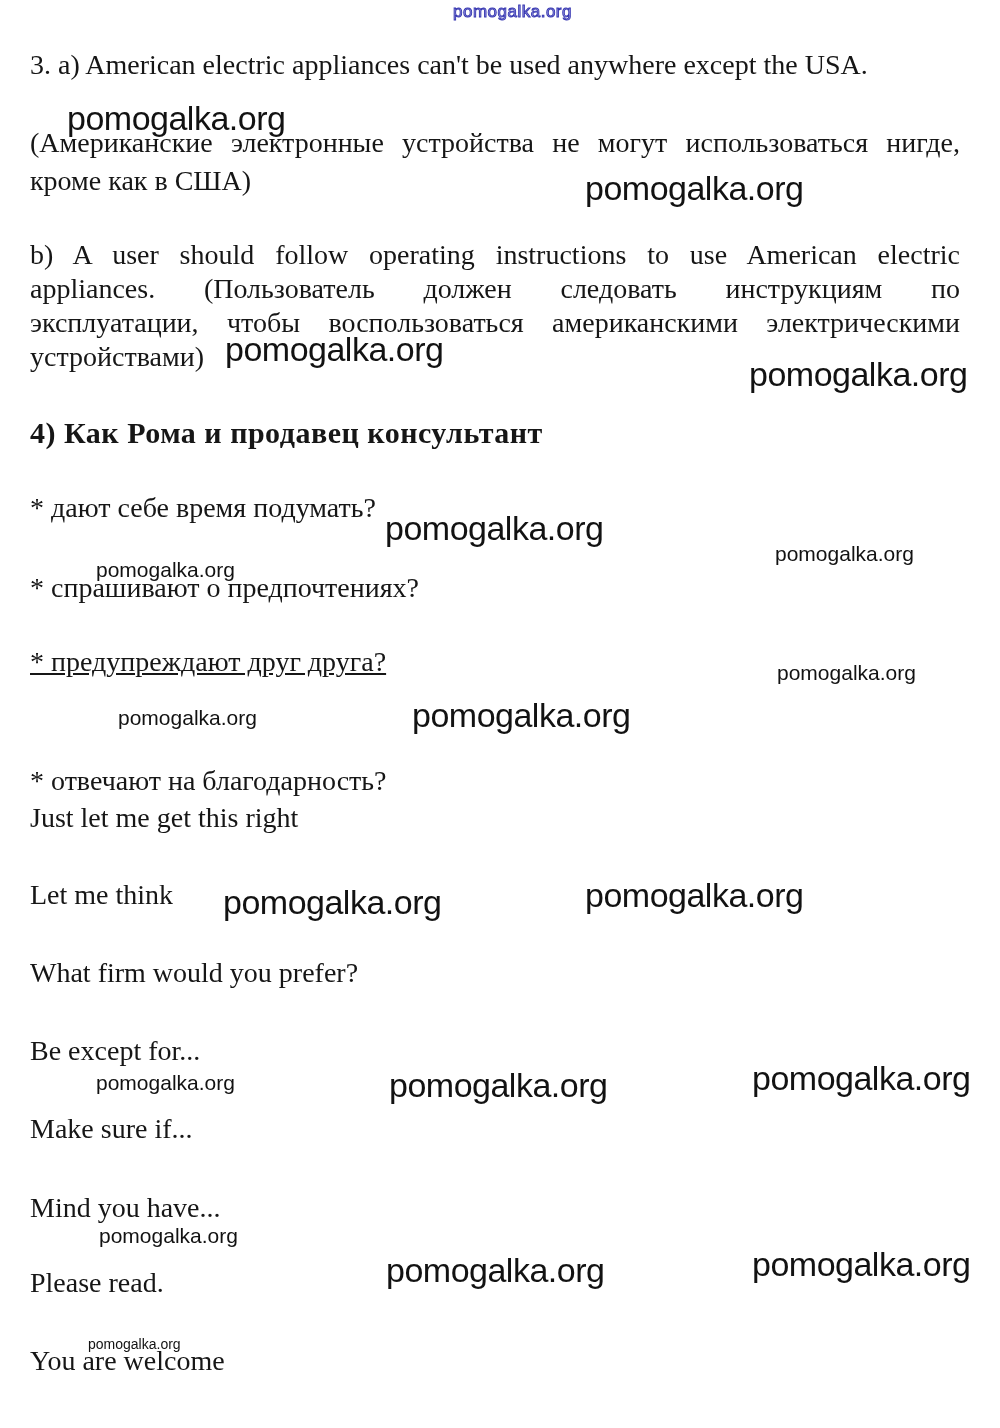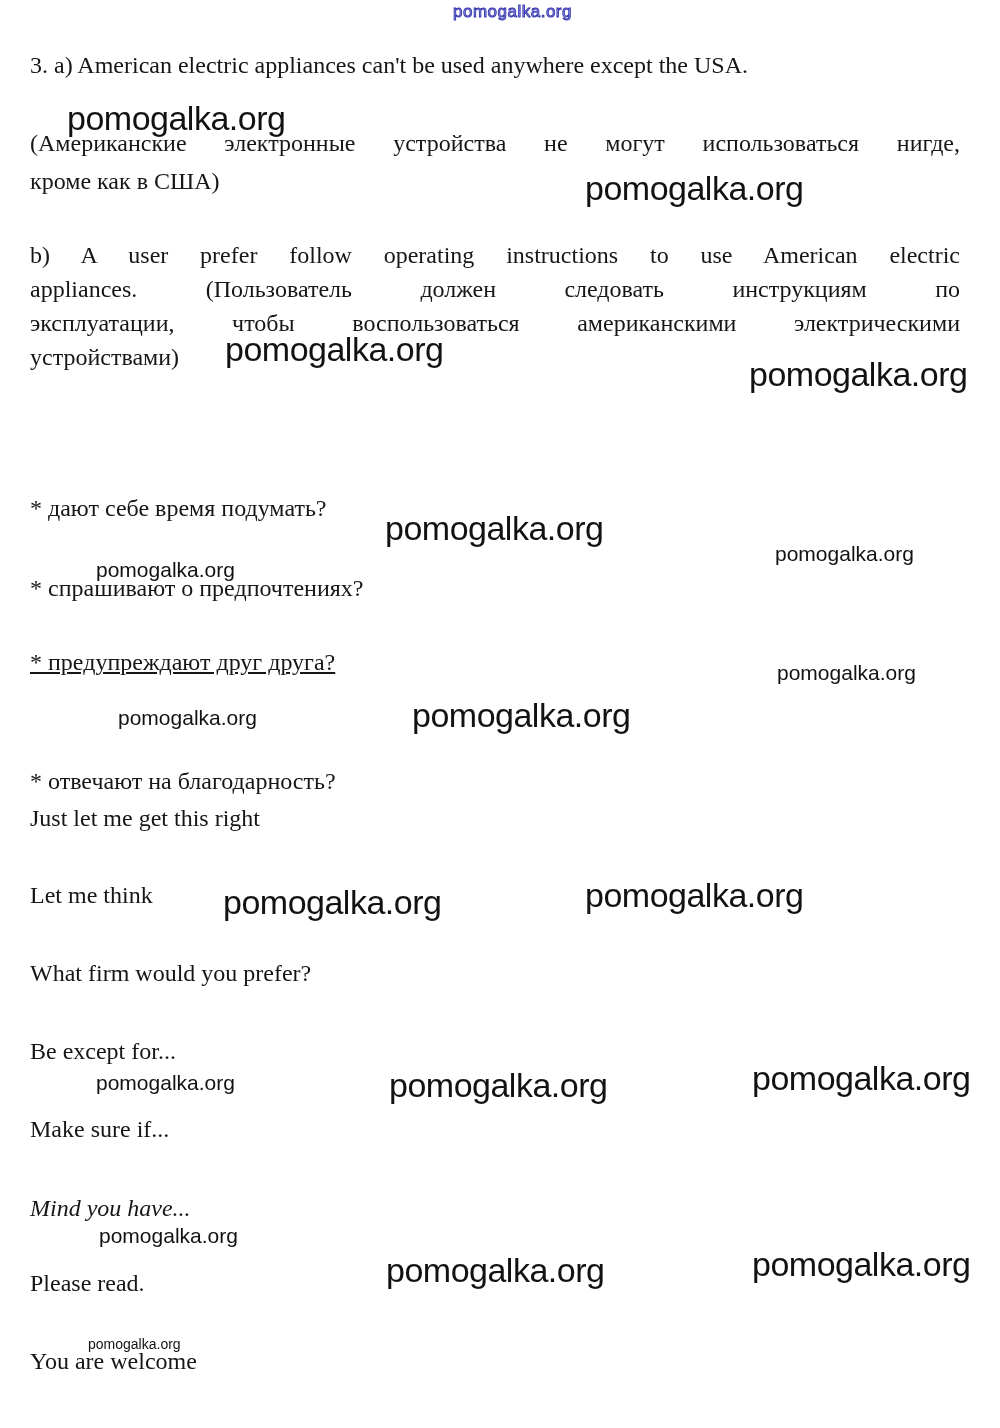--- a/index.html
+++ b/index.html
@@ -12,21 +12,21 @@
     width: 1000px;
     height: 1428px;
     background: #ffffff;
     overflow: hidden;
   }
   
   .tl {
     position: absolute;
     left: 30px;
     font-family: "Liberation Serif", serif;
-    font-size: 24px;
+    font-size: 28px;
     line-height: 34px;
     color: #161616;
     white-space: nowrap;
   }
   .tl-j {
     white-space: normal;
     width: 930px;
     text-align: justify;
     text-align-last: justify;
   }
@@ -57,37 +57,38 @@
 </style>
 </head>
 <body>
 
 <div class="page">
 
   <div class="tl" style="top:48px;">3. a) American electric appliances can't be used anywhere except the USA.</div>
   <div class="tl tl-j" style="top:126px;">(Американские электронные устройства не могут использоваться нигде,</div>
   <div class="tl" style="top:164px;">кроме как в США)</div>
 
-  <div class="tl tl-j" style="top:238px;">b) A user prefer follow operating instructions to use American electric</div>
+  <div class="tl tl-j" style="top:238px;">b) A user should follow operating instructions to use American electric</div>
   <div class="tl tl-j" style="top:272px;">appliances. (Пользователь должен следовать инструкциям по</div>
   <div class="tl tl-j" style="top:306px;">эксплуатации, чтобы воспользоваться американскими электрическими</div>
   <div class="tl" style="top:340px;">устройствами)</div>
 
+  <div class="tl heading" style="top:416px;">4) Как Рома и продавец консультант</div>
 
   <div class="tl" style="top:491px;">* дают себе время подумать?</div>
   <div class="tl" style="top:571px;">* спрашивают о предпочтениях?</div>
   <div class="tl" style="top:645px;text-decoration:underline;">* предупреждают друг друга?</div>
   <div class="tl" style="top:764px;">* отвечают на благодарность?</div>
 
   <div class="tl" style="top:801px;">Just let me get this right</div>
   <div class="tl" style="top:878px;">Let me think</div>
   <div class="tl" style="top:956px;text-align:center;">What firm would you prefer?</div>
   <div class="tl" style="top:1034px;">Be except for...</div>
   <div class="tl" style="top:1112px;text-align:right;">Make sure if...</div>
-  <div class="tl" style="top:1191px;font-style:italic;">Mind you have...</div>
+  <div class="tl" style="top:1191px;">Mind you have...</div>
   <div class="tl" style="top:1266px;">Please read.</div>
   <div class="tl" style="top:1344px;">You are welcome</div>
 
   <div id="wm-layer">
       <div class="wm wm-outline" style="left: 441px; top: 3px;">pomogalka.org</div>
       <div class="wm wm-lg" style="left: 55px; top: 100px;">pomogalka.org</div>
       <div class="wm wm-lg" style="left: 573px; top: 170px;">pomogalka.org</div>
       <div class="wm wm-lg" style="left: 213px; top: 331px;">pomogalka.org</div>
       <div class="wm wm-lg" style="left: 737px; top: 356px;">pomogalka.org</div>
       <div class="wm wm-lg" style="left: 373px; top: 510px;">pomogalka.org</div>

